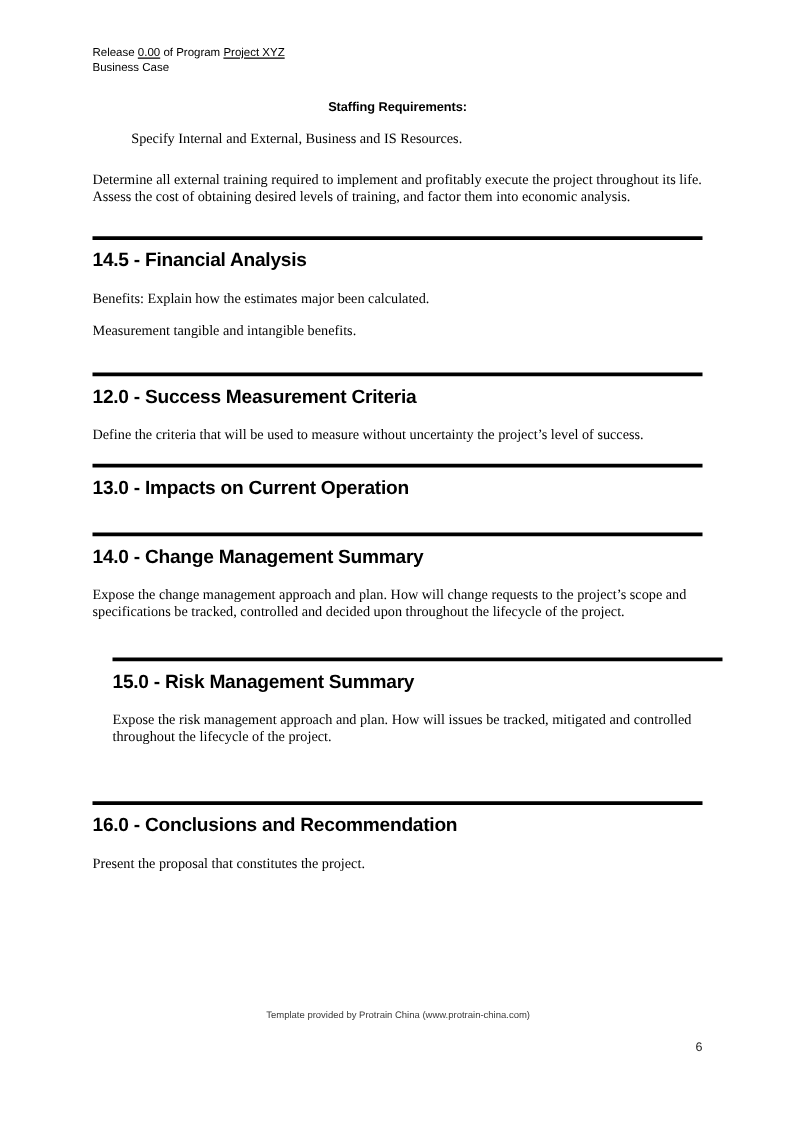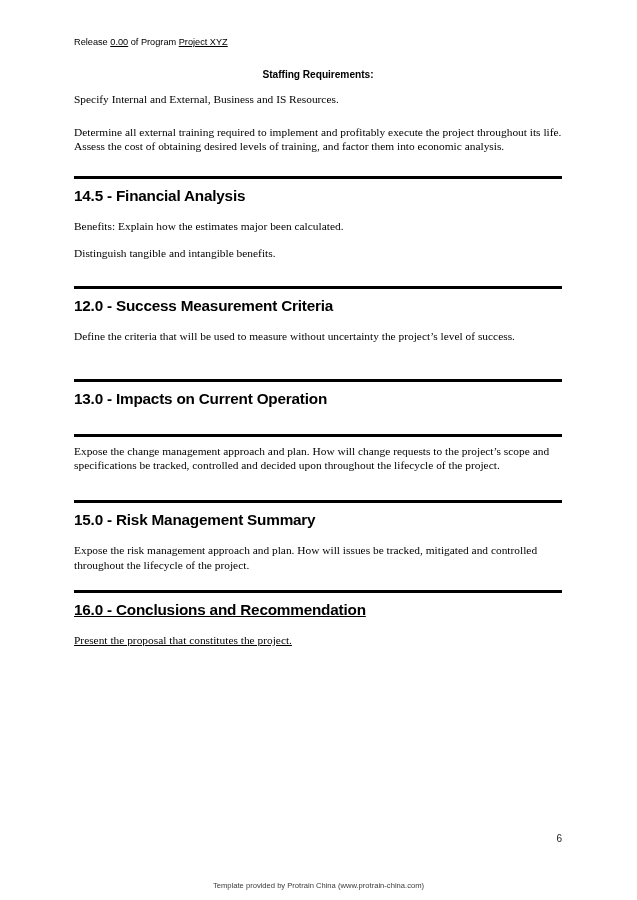--- a/index.html
+++ b/index.html
@@ -60,20 +60,21 @@
   
   .para {
     font-family: "Liberation Serif", "DejaVu Serif", serif;
     font-size: 11.4px;
     line-height: 14.4px;
     margin: 0 0 12px 0;
     text-align: left;
   }
   .para.tight {
     margin-bottom: 10px;
+    margin-left: 31px;
   }
 
   
   .section {
     margin-top: 20px;
   }
   .rule {
     width: 488px;
     height: 3px;
     background: #000000;
@@ -88,93 +89,95 @@
     letter-spacing: -0.2px;
   }
 
   .sec-body .para:last-child {
     margin-bottom: 0;
   }
 
   
   .section.s11 { margin-top: 23px; }
   .section.s12 { margin-top: 26px; }
-  .section.s13 { margin-top: 35px; }
+  .section.s13 { margin-top: 15px; }
   .section.s14 { margin-top: 26px; }
-  .section.s15 { margin-top: 28px; }
-  .section.s16 { margin-top: 18px; text-decoration: underline; }
+  .section.s15 { margin-top: 28px; margin-left: 16px; }
+  .section.s16 { margin-top: 44px; }
 
   
   .page-number {
     position: absolute;
     left: 0;
     top: 833px;
     width: 562px;
     text-align: right;
     font-family: "Liberation Sans", "DejaVu Sans", sans-serif;
     font-size: 10px;
     line-height: 12px;
     color: #1a1a1a;
   }
   .footer-note {
     position: absolute;
     left: 0;
-    top: 881px;
+    top: 807px;
     width: 637px;
     text-align: center;
     font-family: "Liberation Sans", "DejaVu Sans", sans-serif;
     font-size: 7.6px;
     line-height: 10px;
     color: #3a3a3a;
   }
 </style>
 </head>
 <body>
 
 <div class="page">
 
   <div class="content">
 
     <div class="doc-header">
       <div><span>Release </span><span class="u">0.00</span><span> of Program </span><span class="u">Project XYZ</span></div>
+      <div>Business Case</div>
     </div>
 
     <div>
       <div class="subhead">Staffing Requirements:</div>
       <p class="para tight">Specify Internal and External, Business and IS Resources.</p>
     </div>
 
     <div style="margin-top:18px;">
       <p class="para">Determine all external training required to implement and profitably execute the project throughout its life. Assess the cost of obtaining desired levels of training, and factor them into economic analysis.</p>
     </div>
 
     <div class="section s11">
       <div class="rule"></div>
       <h2 class="section-title">14.5 - Financial Analysis</h2>
       <div class="sec-body">
         <p class="para">Benefits: Explain how the estimates major been calculated.</p>
-        <p class="para">Distinguish tangible and intangible benefits.</p>
+        <p class="para">Measurement tangible and intangible benefits.</p>
       </div>
     </div>
 
     <div class="section s12">
       <div class="rule"></div>
       <h2 class="section-title">12.0 - Success Measurement Criteria</h2>
       <div class="sec-body">
         <p class="para">Define the criteria that will be used to measure without uncertainty the project’s level of success.</p>
       </div>
     </div>
 
     <div class="section s13">
       <div class="rule"></div>
       <h2 class="section-title">13.0 - Impacts on Current Operation</h2>
     </div>
 
     <div class="section s14">
       <div class="rule"></div>
+      <h2 class="section-title">14.0 - Change Management Summary</h2>
       <div class="sec-body">
         <p class="para">Expose the change management approach and plan. How will change requests to the project’s scope and specifications be tracked, controlled and decided upon throughout the lifecycle of the project.</p>
       </div>
     </div>
 
     <div class="section s15">
       <div class="rule"></div>
       <h2 class="section-title">15.0 - Risk Management Summary</h2>
       <div class="sec-body">
         <p class="para">Expose the risk management approach and plan. How will issues be tracked, mitigated and controlled throughout the lifecycle of the project.</p>

